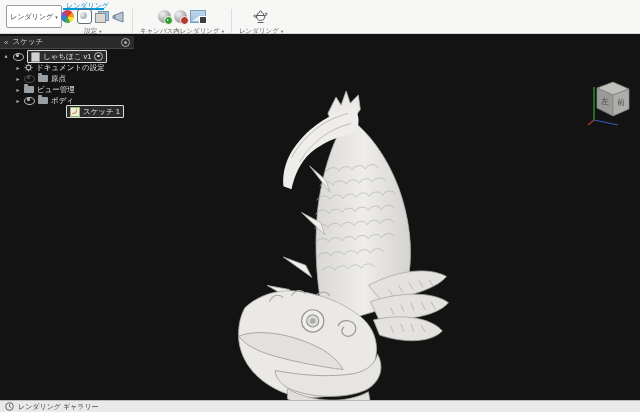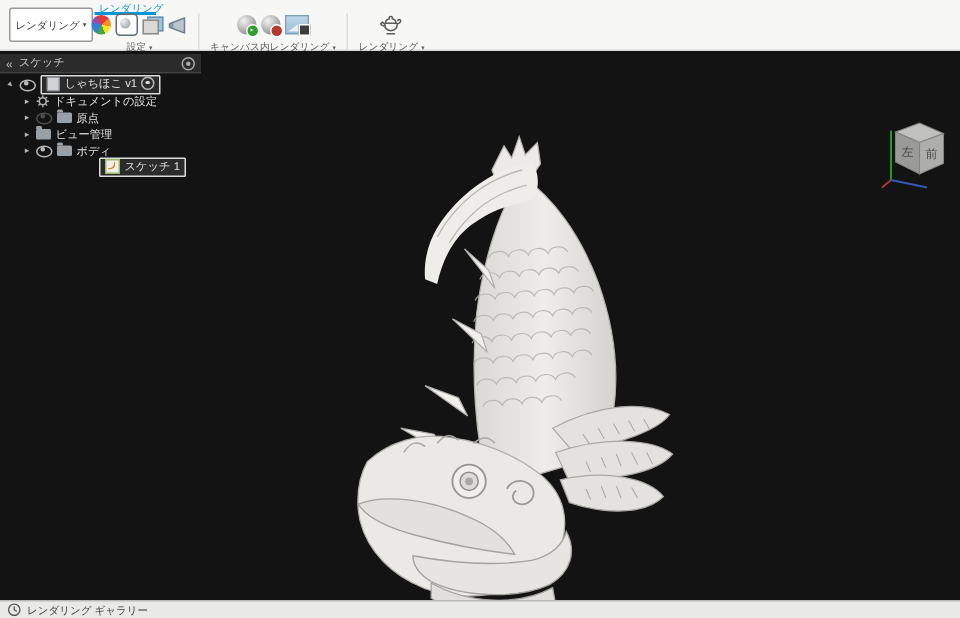--- a/index.html
+++ b/index.html
@@ -56,21 +56,21 @@
   .lvl2{padding-left:30px;margin-left:36px;}
   .eye{width:9px;height:6px;border:1px solid #b9b9b9;border-radius:50%;position:relative;flex:none;}
   .eye::after{content:"";position:absolute;left:2.4px;top:0.9px;width:2.6px;height:2.6px;border-radius:50%;background:#b9b9b9;}
   .eye.dim{opacity:0.35;}
   .folder{width:10px;height:7px;background:#98a0a6;border-radius:1px;position:relative;flex:none;}
   .folder::before{content:"";position:absolute;left:0;top:-2px;width:4px;height:2px;background:#98a0a6;border-radius:1px 1px 0 0;}
   .gear-ic{width:9px;height:9px;flex:none;}
   .doc-ic{width:7px;height:8px;background:#cfd3d6;border:1px solid #8e9498;border-radius:1px;flex:none;}
   .sketch-ic{width:8px;height:8px;border:1px solid #9cb86a;background:#f0f0ea;position:relative;flex:none;}
   .sketch-ic::after{content:"";position:absolute;left:1px;top:1px;width:4px;height:4px;border-right:1px solid #e08a2d;border-bottom:1px solid #e08a2d;border-radius:0 0 4px 0;}
-  .selbox{display:flex;gap:3px;border:1px solid #dcdcdc;background:rgba(255,255,255,0.10);
+  .selbox{display:flex;align-items:center;gap:3px;border:1px solid #dcdcdc;background:rgba(255,255,255,0.10);
           border-radius:1px;padding:0 3px;height:11px;}
   .radio{width:7px;height:7px;border:1px solid #bbb;border-radius:50%;position:relative;flex:none;cursor:pointer;}
   .radio::after{content:"";position:absolute;left:1.6px;top:1.6px;width:2.8px;height:2.8px;border-radius:50%;background:#ddd;}
   .tlabel{white-space:nowrap;font-size:7.5px;color:#e3e3e3;}
 
   
   .vcube{position:absolute;left:586px;top:40px;width:50px;height:54px;cursor:pointer;opacity:0.92;}
 
   
   .model{position:absolute;left:216px;top:53px;width:236px;height:324px;}

